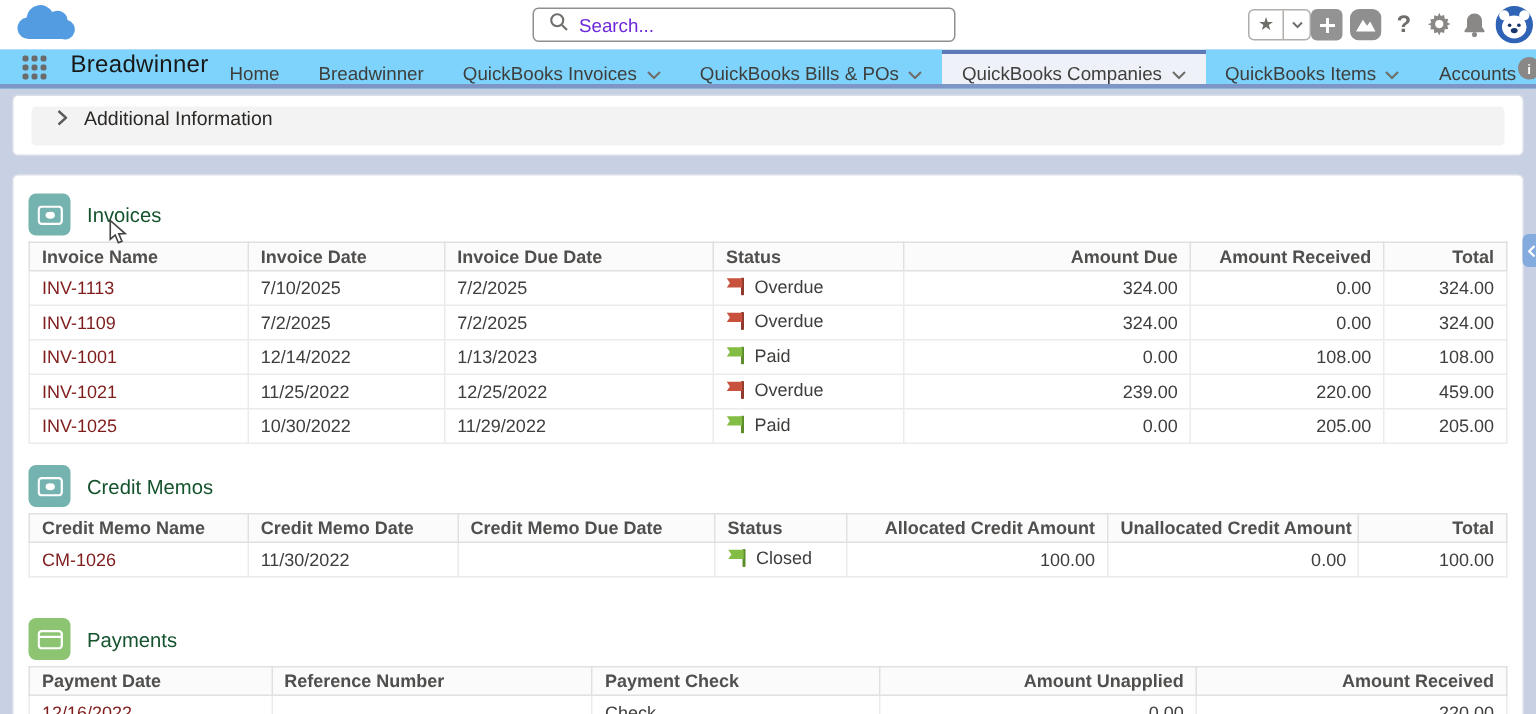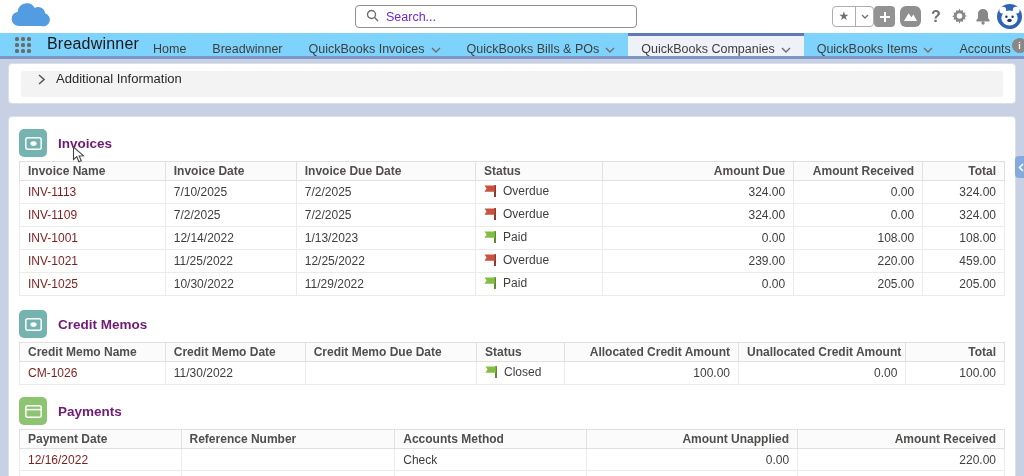--- a/index.html
+++ b/index.html
@@ -38,23 +38,23 @@
   
   .card { position:absolute; left:8px; width:1008px; background:#fff; border:1px solid #d9dee8; border-radius:4px; }
   .card-additional { top:63px; height:41px; }
   .section-strip { margin:7px 12px; height:26px; background:#f3f3f3; border-radius:3px;
     display:flex; padding-left:17px; gap:11px; }
   .section-strip .lbl { font-size:13px; color:#2b2826; }
   .card-main { top:116px; height:364px; border-radius:4px 4px 0 0; padding:12px 10px 0 10px; overflow:hidden; }
 
   .section-header { display:flex; align-items:center; gap:11px; height:28px; margin-bottom:4px; }
   .section-icon { width:28px; height:28px; border-radius:5px; display:flex; align-items:center; justify-content:center; flex:0 0 auto; }
-  .section-title { font-size:13.5px; font-weight:bold; color:#701a75; }
+  .section-title { font-size:13.5px; font-weight:normal; color:#14532d; }
   .sec-gap-lg { margin-top:14px; }
-  .sec-gap-md { margin-top:12px; }
+  .sec-gap-md { margin-top:27px; }
 
   table { width:100%; border-collapse:collapse; table-layout:fixed; font-size:12px; }
   th { background:#fbfbfb; border:1px solid #e0e0e0; font-weight:bold; color:#514f4d;
     padding:2px 8px; height:18px; white-space:nowrap; overflow:hidden; }
   td { border:1px solid #ebebeb; padding:3px 8px; height:22px; color:#3e3e3c; white-space:nowrap; overflow:hidden; }
   table { border:1px solid #d8d8d8; }
   .al-left { text-align:left; } .al-right { text-align:right; }
   .lnk { color:#7f1d1d; text-decoration:none; cursor:pointer; }
   .status-cell { display:inline-flex; align-items:center; gap:6px; }
 
@@ -371,21 +371,21 @@
           <col style="width:16.4%">
           <col style="width:21.7%">
           <col style="width:19.5%">
           <col style="width:21.4%">
           <col style="width:21.0%">
         </colgroup>
         <thead>
           <tr>
             <th class="al-left">Payment Date</th>
             <th class="al-left">Reference Number</th>
-            <th class="al-left">Accounts Method</th>
+            <th class="al-left">Payment Check</th>
             <th class="al-right">Amount Unapplied</th>
             <th class="al-right">Amount Received</th>
           </tr>
         </thead>
         <tbody>
           <tr>
             <td class="al-left"><a class="lnk">12/16/2022</a></td>
             <td class="al-left"></td>
             <td class="al-left">Check</td>
             <td class="al-right">0.00</td>

